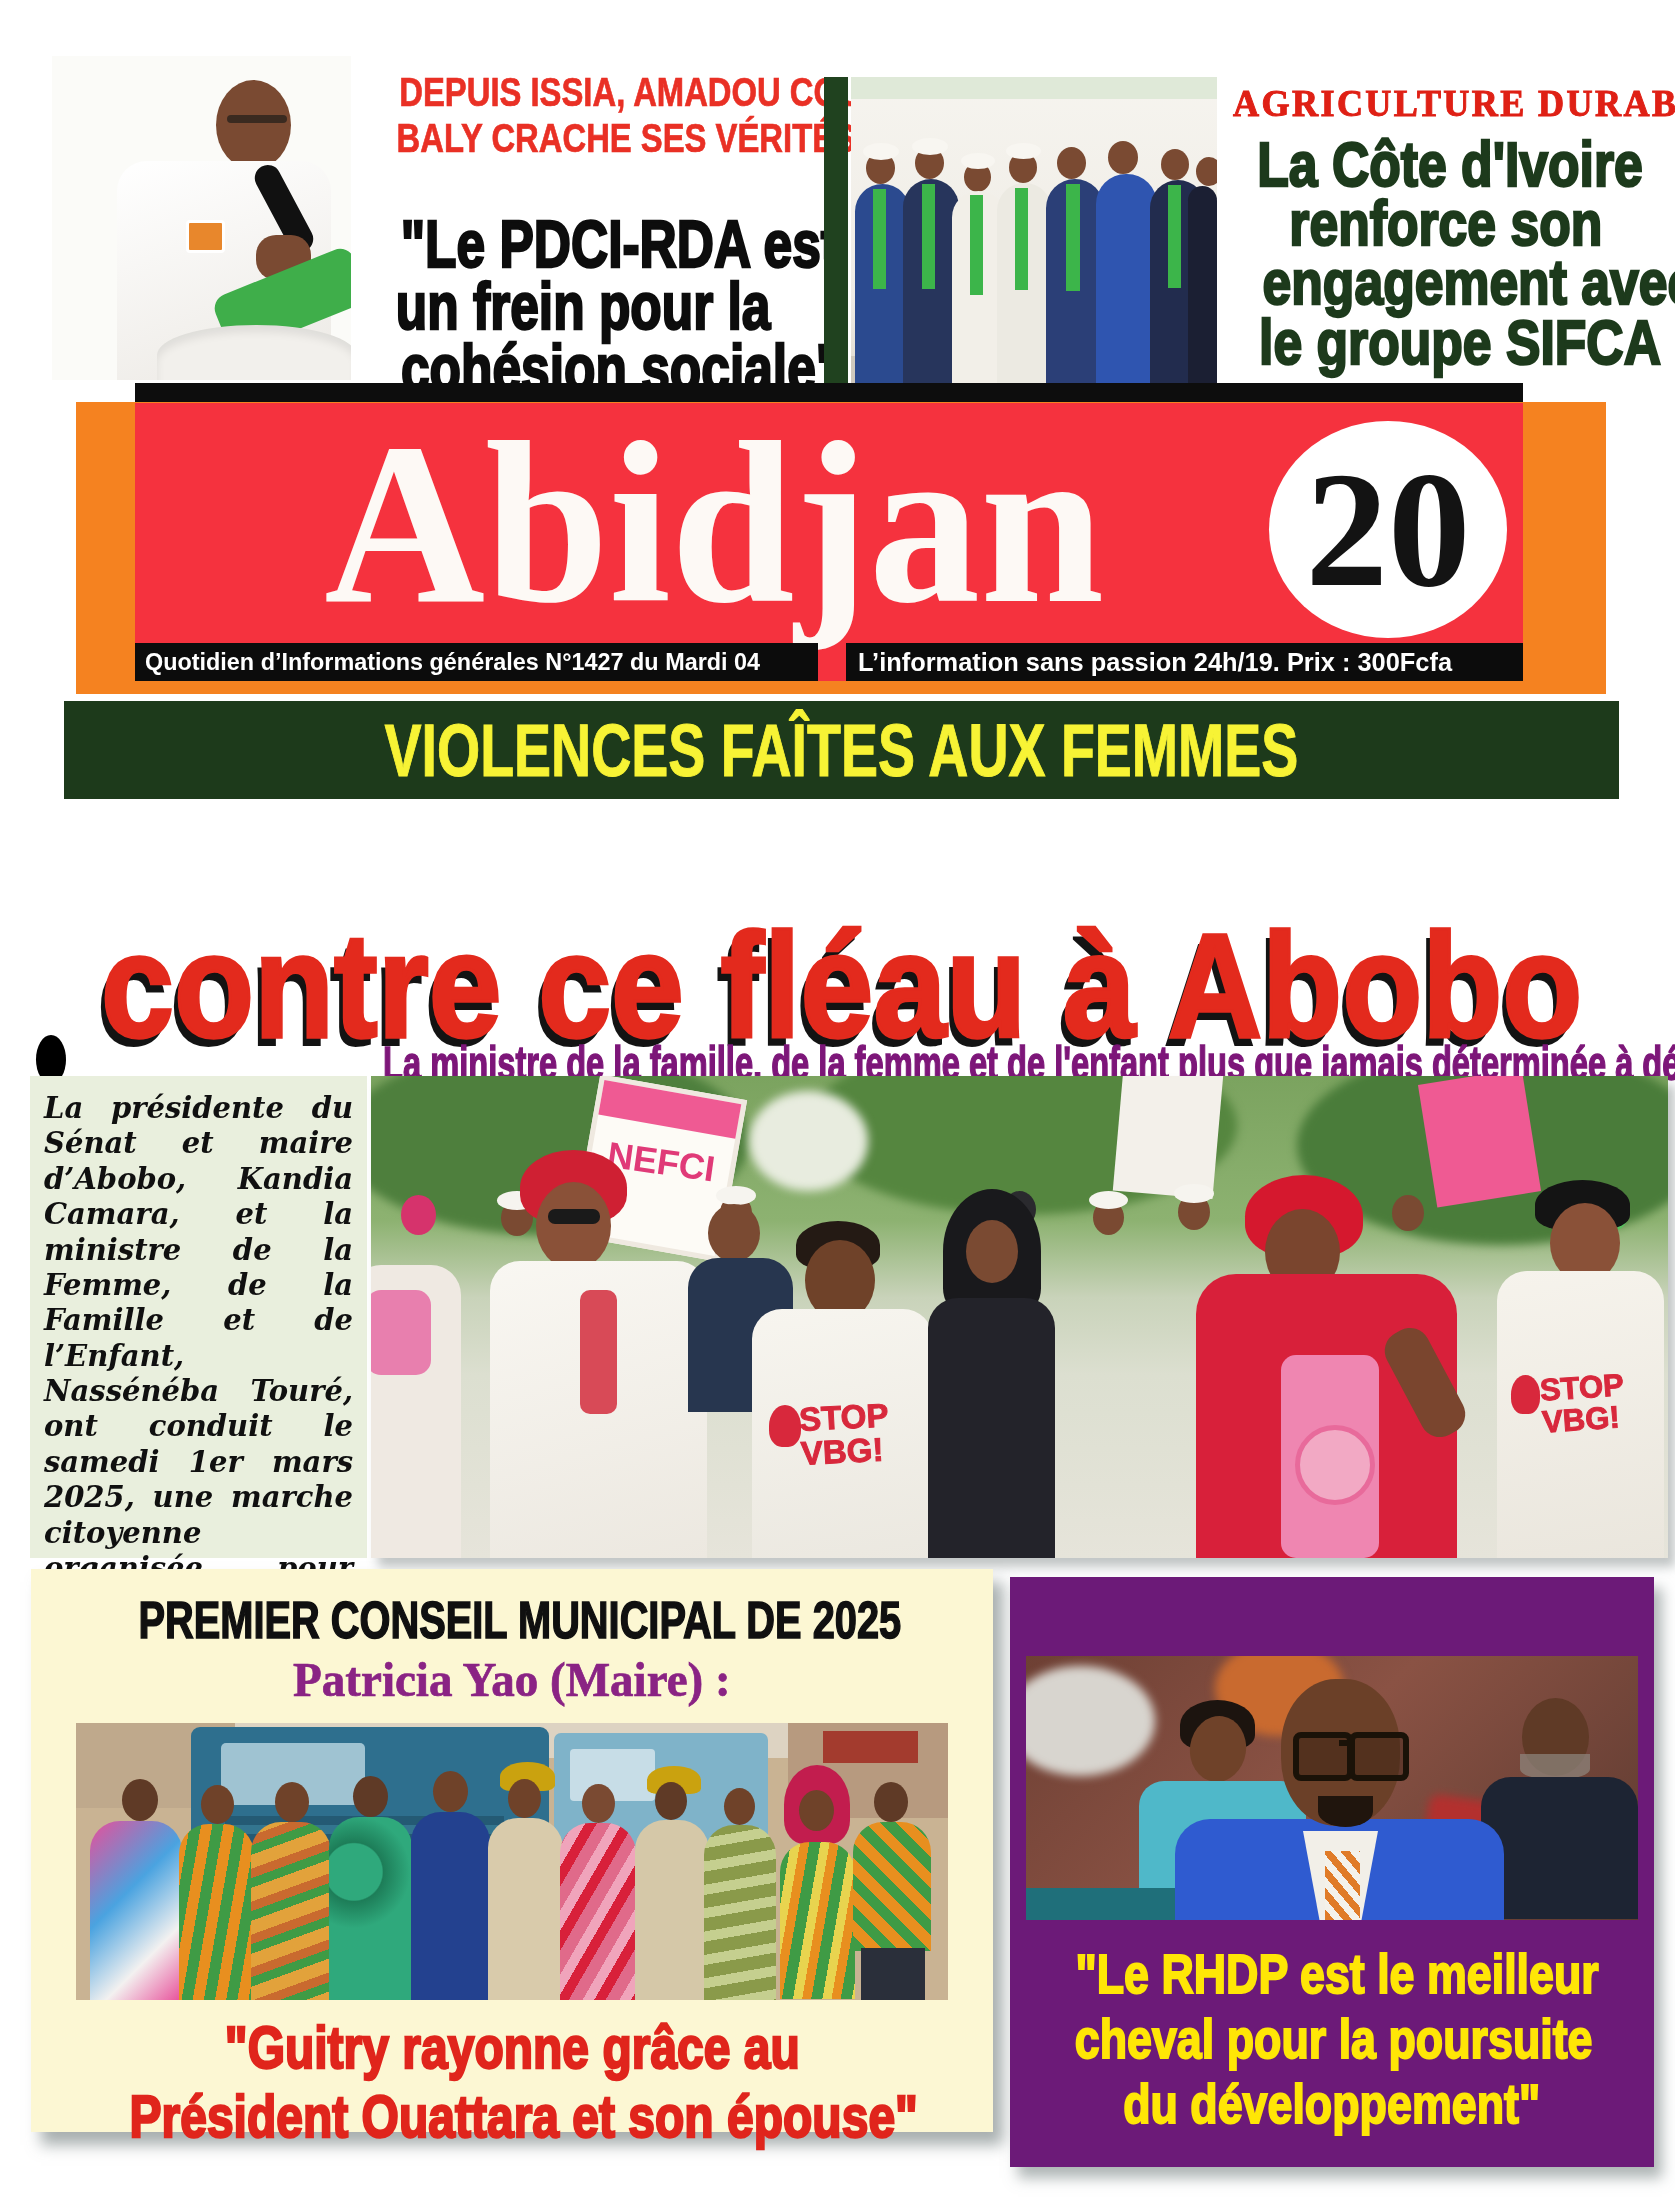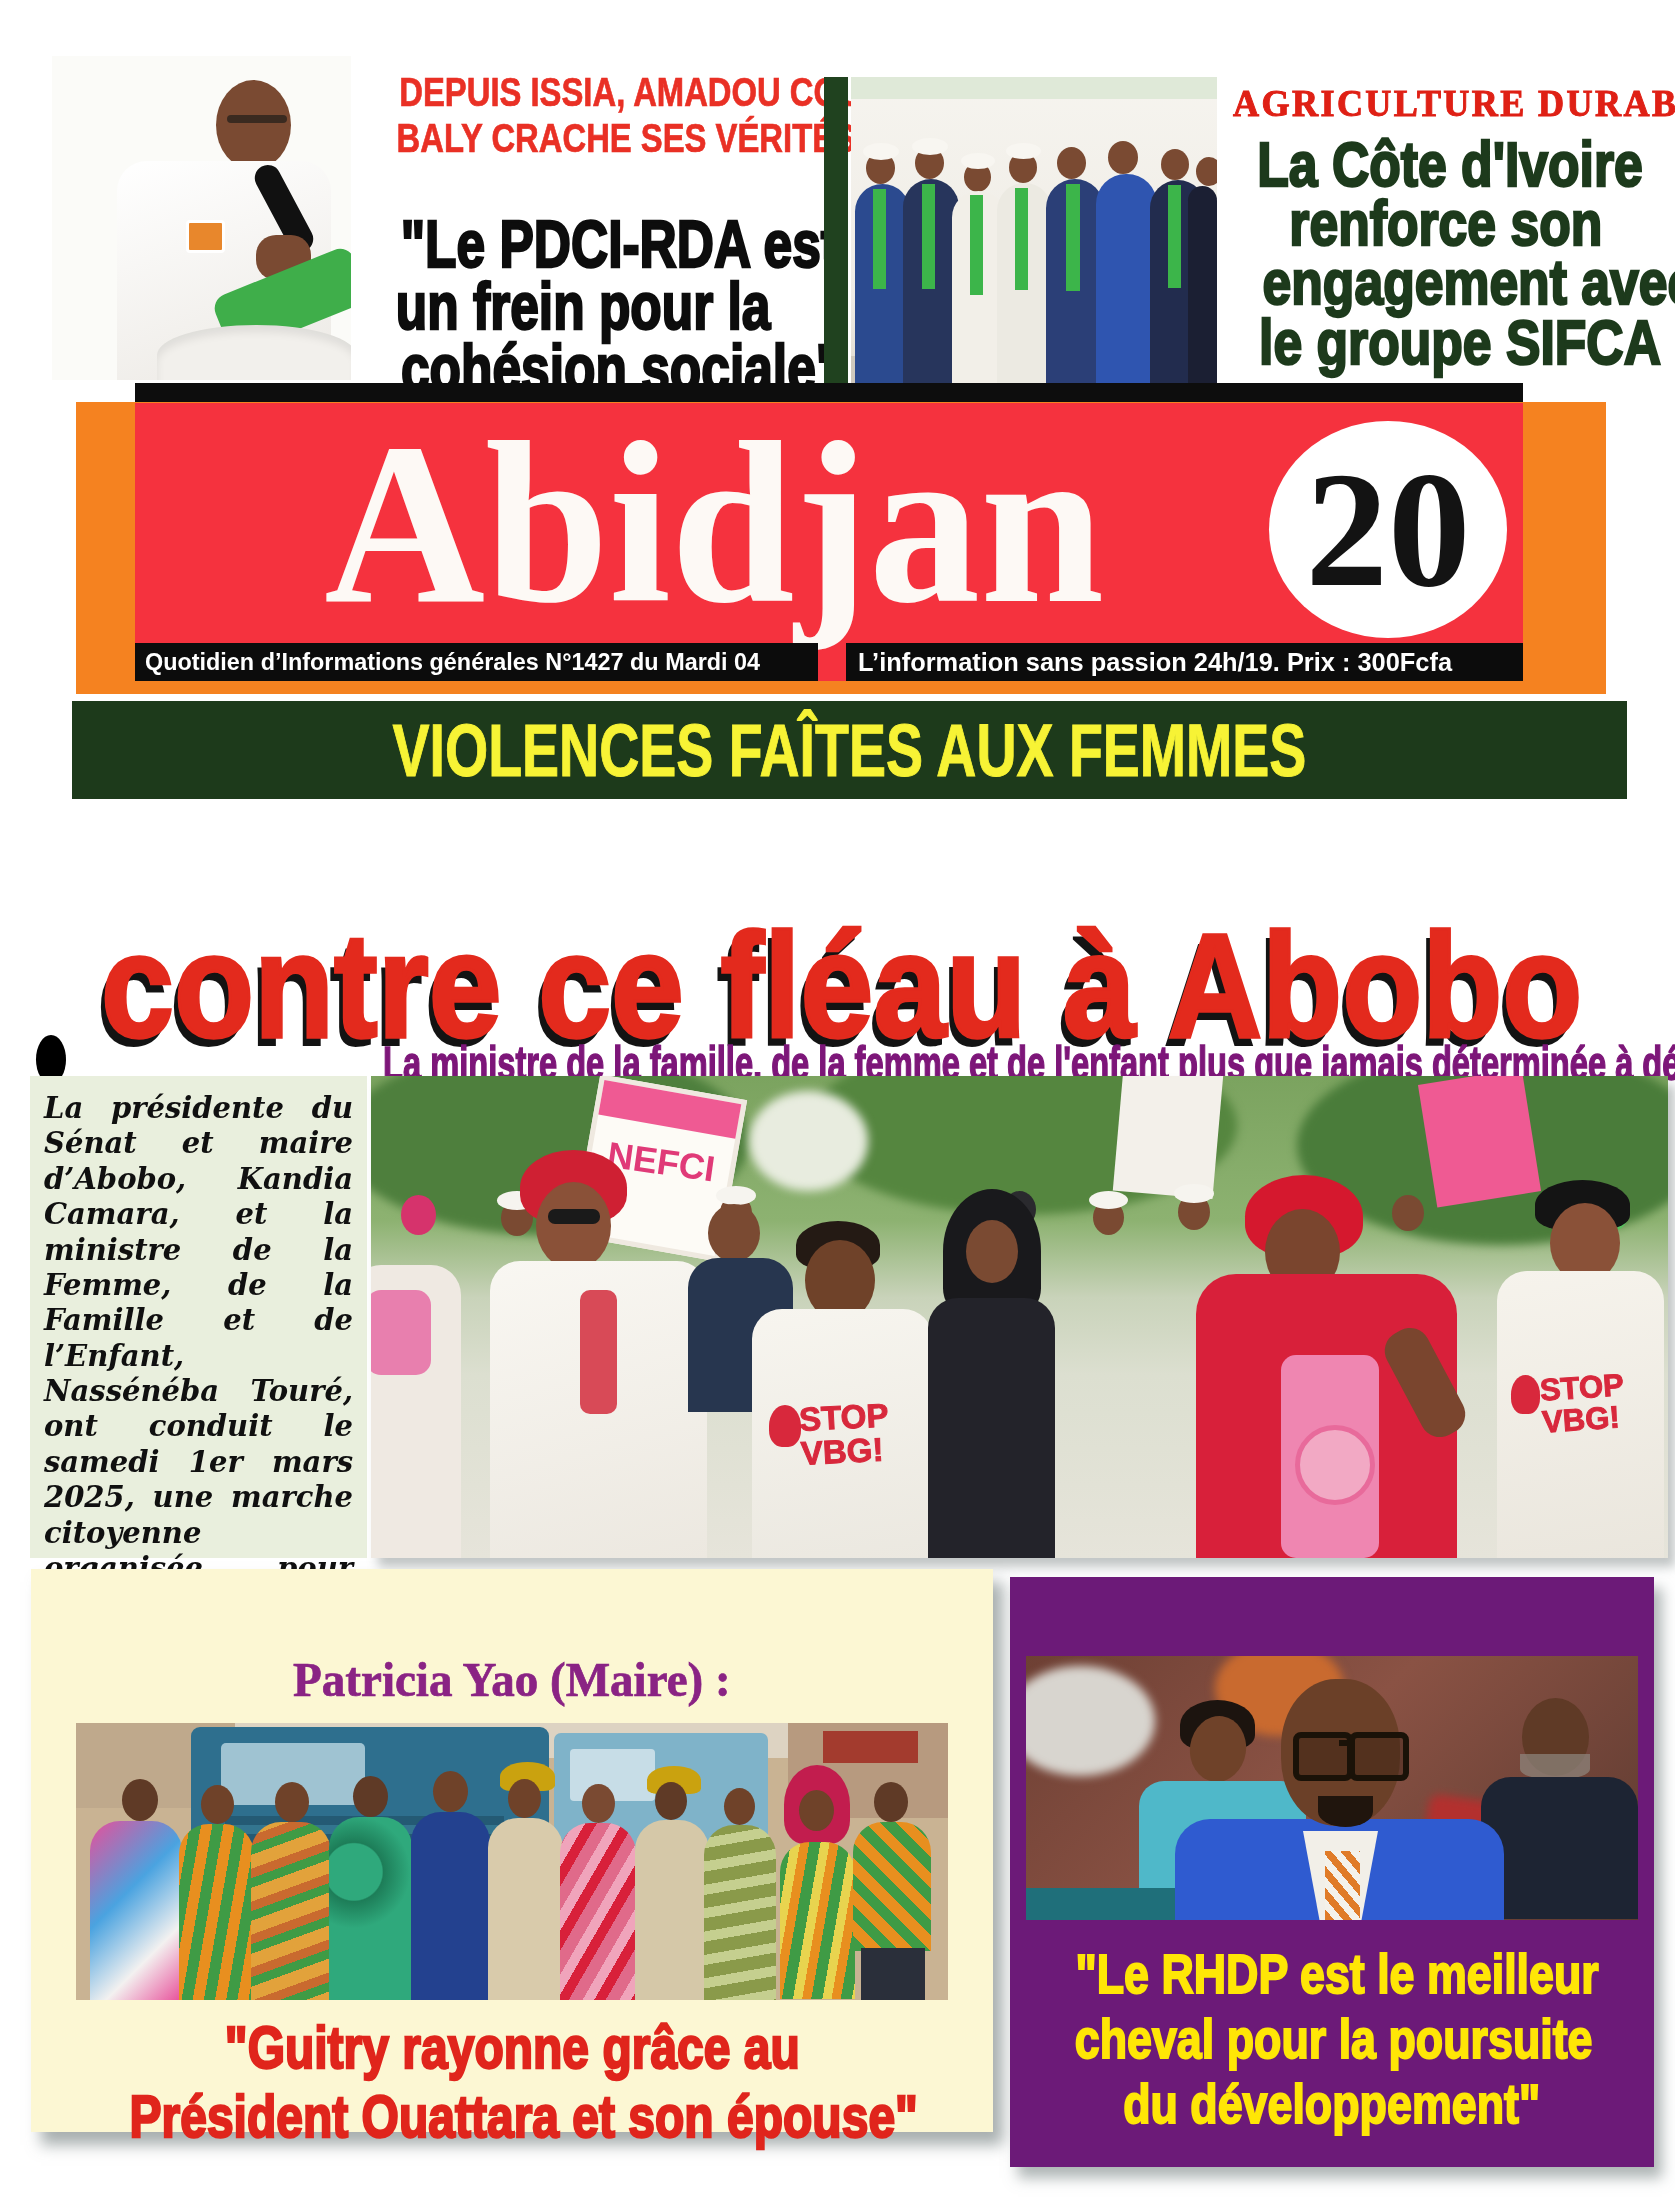--- a/index.html
+++ b/index.html
@@ -125,21 +125,21 @@
   <div class="abs ctr" style="left:1269px;top:421px;width:238px;height:217px;background:#ffffff;border-radius:50%;">
     <span class="mast-24">20</span>
   </div>
   <div class="abs info-bar" style="left:135px;top:643px;width:683px;height:38px;font-size:23.4px;line-height:38px;padding-left:10px;box-sizing:border-box;">
     <span>Quotidien d’Informations générales N°1427 du Mardi 04 Mars 2025</span>
   </div>
   <div class="abs info-bar" style="left:846px;top:643px;width:677px;height:38px;font-size:25.4px;line-height:38px;padding-left:12px;box-sizing:border-box;">
     <span>L’information sans passion 24h/19. Prix : 300Fcfa</span>
   </div>
 
-  <div class="abs ctr" style="left:72px;top:701px;width:1555px;height:98px;background:#1d3a1b;">
+  <div class="abs ctr" style="left:64px;top:701px;width:1555px;height:98px;background:#1d3a1b;">
     <span class="cx banner-txt" style="transform:scaleX(.74);">VIOLENCES FAÎTES AUX FEMMES</span>
   </div>
 
   <div class="abs ctr" style="left:0;top:911px;width:1676px;">
     <span class="cx lead-line" style="transform:scaleX(.88);">contre ce fléau à Abobo</span>
   </div>
 
   <div class="abs" style="left:36px;top:1035px;width:30px;height:49px;background:#000;border-radius:50%;"></div>
   <div class="abs ctr" style="left:0;top:1036px;width:1676px;">
     <span class="cx subhead" style="transform:scaleX(.68);">La ministre de la famille, de la femme et de l'enfant plus que jamais déterminée à dénoncer ces violences</span>
@@ -210,20 +210,23 @@
     <div class="abs" style="left:1164px;top:104px;width:95px;height:50px;background:#141414;border-radius:50% 50% 30% 30%;"></div>
     <div class="head" style="left:1179px;top:127px;width:70px;height:80px;background:#8a5138;"></div>
     <div class="fig" style="left:1126px;top:195px;width:167px;height:287px;background:linear-gradient(170deg,#f6f3ec,#eae6dd);"></div>
     <div class="abs" style="left:1140px;top:299px;width:29px;height:39px;background:#d8283c;border-radius:50% 50% 40% 40%;"></div>
     <div class="abs" style="left:1170px;top:295px;width:110px;color:#d8283c;font-weight:bold;font-size:31px;line-height:1.02;transform:rotate(-4deg);-webkit-text-stroke:1px;">
       <span>STOP VBG!</span>
     </div>
   </div>
 
   <div class="abs panel-cream" style="left:31px;top:1569px;width:962px;height:563px;"></div>
+  <div class="abs ctr" style="left:31px;top:1591px;width:962px;">
+    <span class="cx bl-kicker" style="transform:scaleX(.78);">PREMIER CONSEIL MUNICIPAL DE 2025</span>
+  </div>
   <div class="abs ctr" style="left:31px;top:1651px;width:962px;">
     <span class="cx bl-sub" style="transform:scaleX(.96);">Patricia Yao (Maire) :</span>
   </div>
 
   <div class="abs photo" style="left:76px;top:1723px;width:872px;height:277px;background:#c9b393;">
     <div class="abs" style="left:0;top:0;width:872px;height:35px;background:#ddd3c2;"></div>
     <div class="abs" style="left:0;top:0;width:159px;height:85px;background:#bfa98c;"></div>
     <div class="abs" style="left:712px;top:0;width:160px;height:95px;background:#b79a7f;"></div>
     <div class="abs" style="left:747px;top:8px;width:95px;height:32px;background:#a33b2e;"></div>
 

